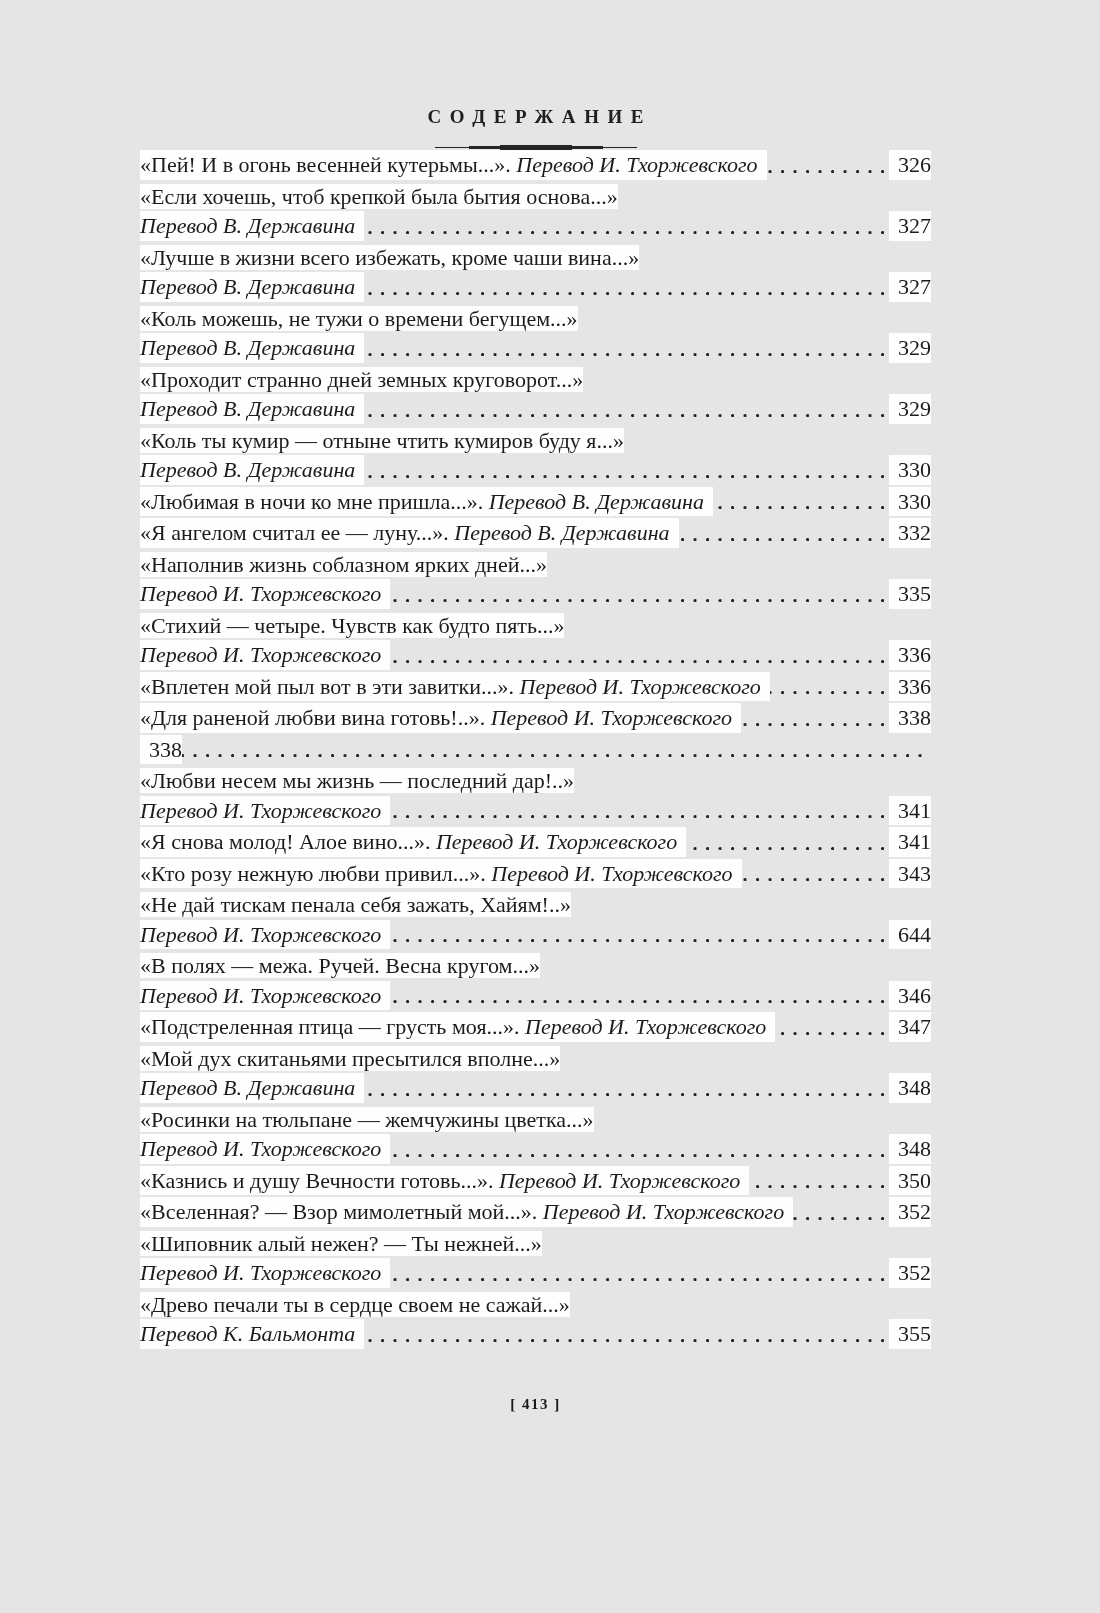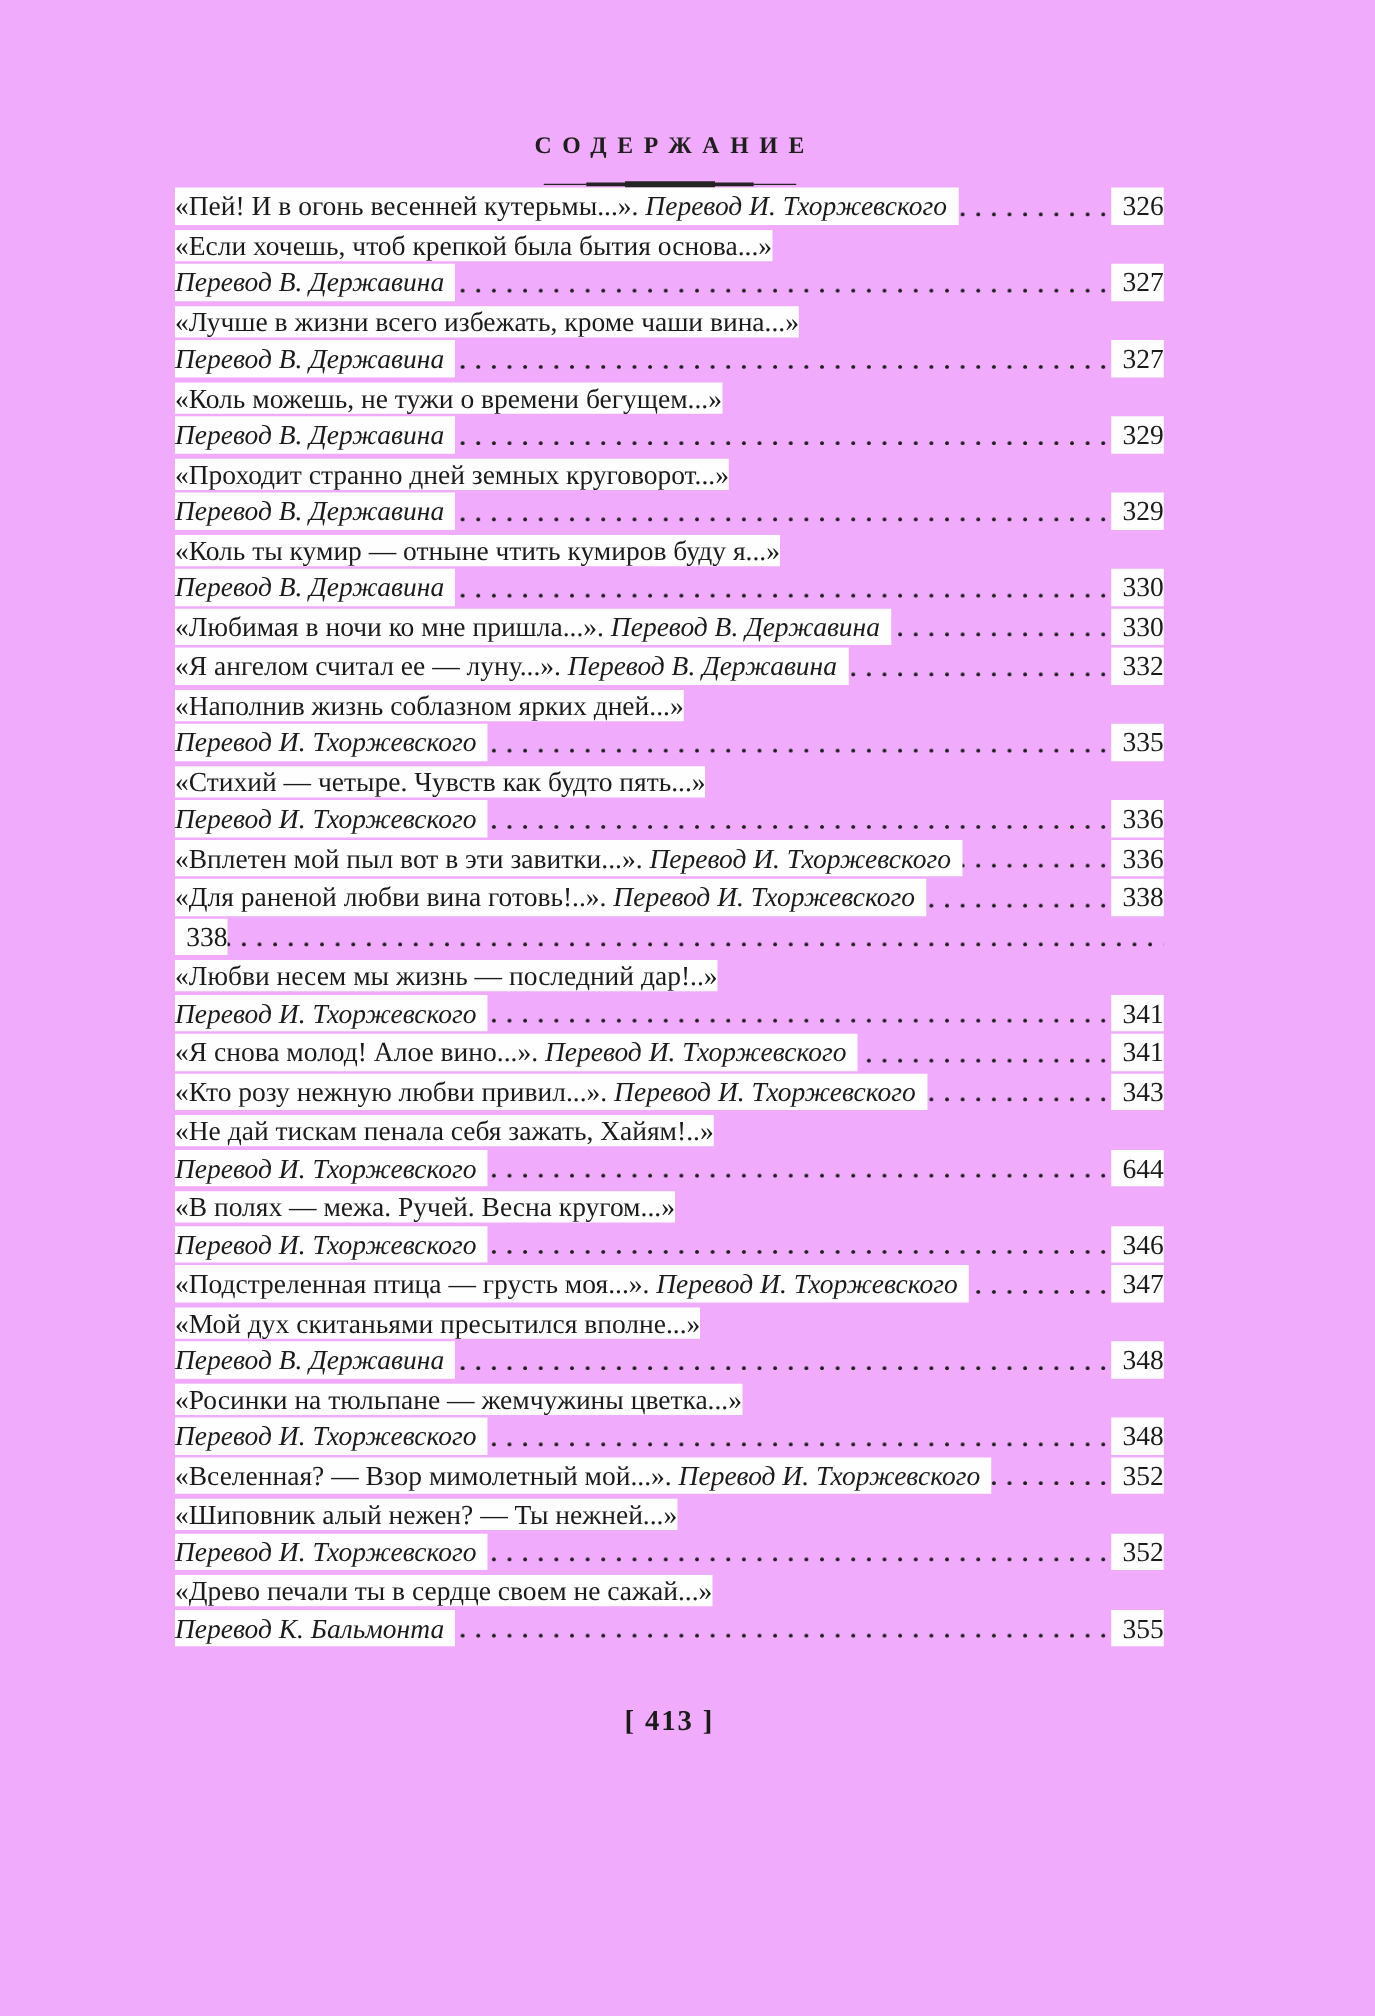--- a/index.html
+++ b/index.html
@@ -5,21 +5,21 @@
   html, body { margin: 0; padding: 0; }
   body {
     width: 1100px; height: 1613px;
     background: #ffffff;
     font-family: "Liberation Serif", serif;
     color: #1b1b1b;
   }
   .page {
     width: 1100px; height: 1613px;
     box-sizing: border-box;
-    background: #f0abfc;
+    background: #e5e5e5;
     padding: 106px 169px 0 140px;
     overflow: hidden;
   }
   header { text-align: center; }
   .doc-title {
     margin: 0;
     font-size: 19px;
     font-weight: bold;
     letter-spacing: 0.45em;
     text-indent: 0.45em;
@@ -67,21 +67,21 @@
   .txt { position: relative; background: #fefefe; padding-right: 9px; }
   .title-line .txt { padding-right: 0; }
   .pg  { position: relative; background: #fefefe; padding-left: 9px; }
   .translator { font-style: italic; }
 
   footer {
     margin-top: 47px;
     text-align: center;
   }
   .folio {
-    font-size: 23px;
+    font-size: 15px;
     font-weight: bold;
     letter-spacing: 1.5px;
     color: #1a1a1a;
   }
 </style>
 </head>
 <body>
 
 <div class="page">
   <header>
@@ -228,20 +228,26 @@
       </div>
       <div class="entry">
         <div class="line title-line"><span class="txt title">«Росинки на тюльпане — жемчужины цветка...»</span></div>
         <div class="line leader-line">
           <span class="txt translator">Перевод И. Тхоржевского</span>
           <span class="pg">348</span>
         </div>
       </div>
       <div class="entry">
         <div class="line leader-line">
+          <span class="txt"><span class="title">«Казнись и душу Вечности готовь...».</span> <span class="translator">Перевод И. Тхоржевского</span></span>
+          <span class="pg">350</span>
+        </div>
+      </div>
+      <div class="entry">
+        <div class="line leader-line">
           <span class="txt"><span class="title">«Вселенная? — Взор мимолетный мой...».</span> <span class="translator">Перевод И. Тхоржевского</span></span>
           <span class="pg">352</span>
         </div>
       </div>
       <div class="entry">
         <div class="line title-line"><span class="txt title">«Шиповник алый нежен? — Ты нежней...»</span></div>
         <div class="line leader-line">
           <span class="txt translator">Перевод И. Тхоржевского</span>
           <span class="pg">352</span>
         </div>

